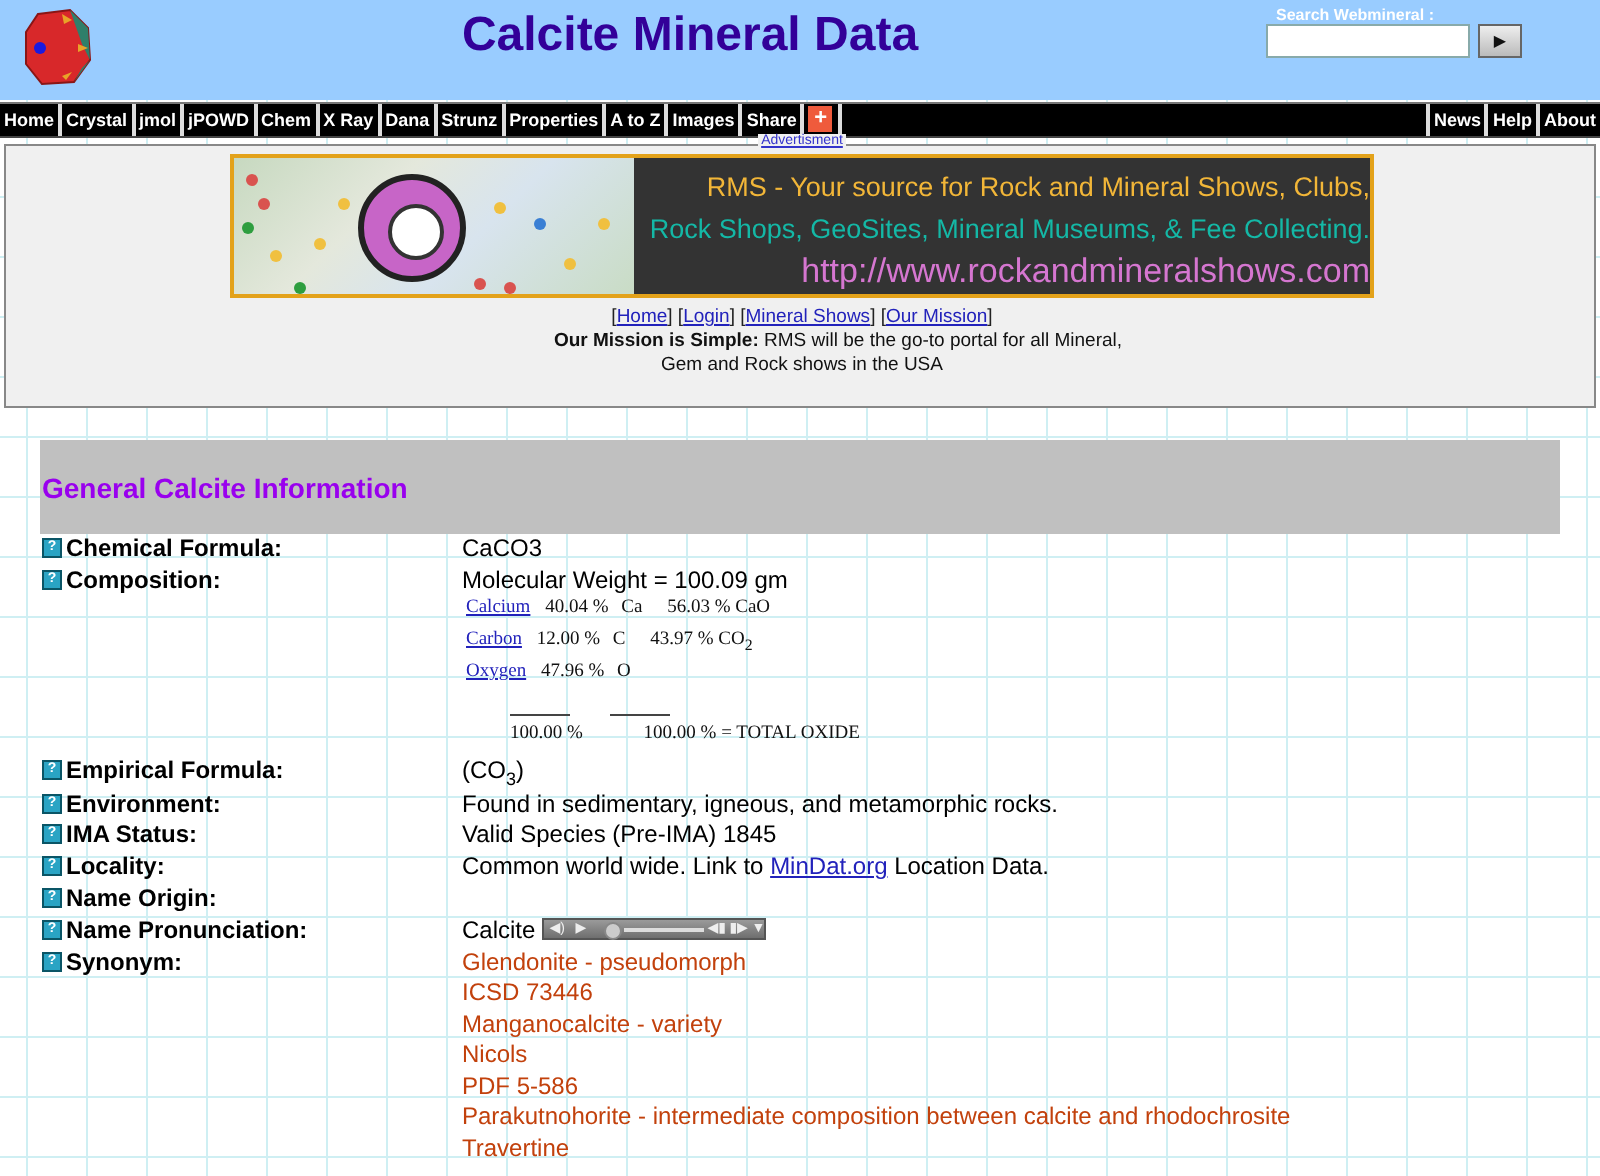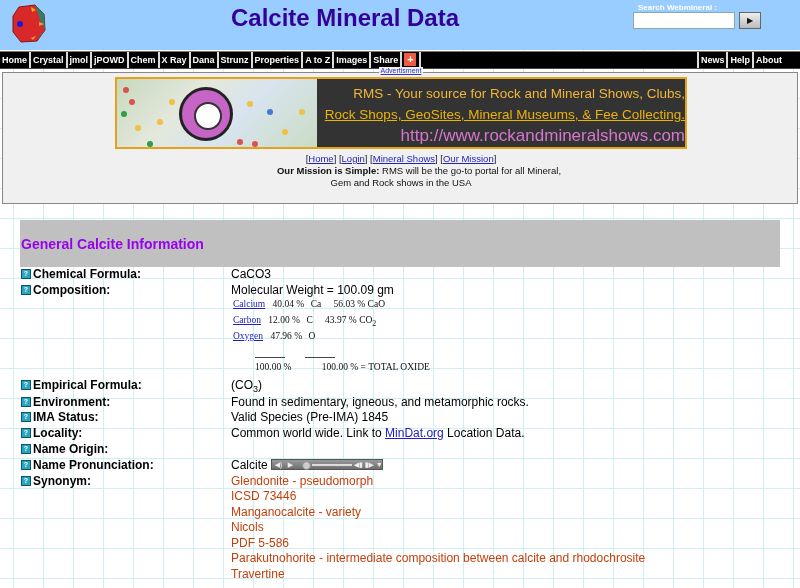--- a/index.html
+++ b/index.html
@@ -33,21 +33,21 @@
   #search-button {
     position: absolute; left: 739px; top: 12px; width: 22px; height: 17px;
     background: linear-gradient(#eee, #bbb); border: 1px solid #666;
     font-size: 8px; line-height: 15px; text-align: center; color: #111; cursor: pointer;
   }
   #navbar {
     position: absolute; left: 0; top: 51px; width: 800px; height: 18px;
     background: #000000; border-top: 1px solid #777; border-bottom: 1px solid #444;
   }
   .nav-left { position: absolute; left: 0; top: 0; display: flex; height: 16px; }
-  .nav-right { position: absolute; right: 16px; top: 0; display: flex; height: 16px; text-align: center; }
+  .nav-right { position: absolute; right: 0; top: 0; display: flex; height: 16px; text-align: center; }
   .nav-item {
     color: #fff; font-size: 9px; font-weight: bold; padding: 0 2px;
     height: 16px; line-height: 16px; border-right: 2px solid #ddd; cursor: pointer;
     white-space: nowrap;
   }
   .nav-right .nav-item { border-right: none; border-left: 2px solid #ddd; }
   .nav-plus {
     background: #ef5b3c; color: #fff; font-weight: bold; font-size: 11px;
     width: 12px; height: 13px; line-height: 13px; text-align: center; margin: 1px 3px 0 2px;
     border-right: none;
@@ -198,21 +198,21 @@
       <div class="pin" style="left:165px;top:50px;background:#f0c040;"></div>
       <div class="pin" style="left:182px;top:30px;background:#f0c040;"></div>
       <div class="pin" style="left:120px;top:60px;background:#d9534f;"></div>
       <div class="pin" style="left:135px;top:62px;background:#d9534f;"></div>
       <div class="pick" style="left:80px;top:6px;transform:rotate(45deg);"></div>
       <div class="pick" style="left:96px;top:6px;transform:rotate(-45deg);"></div>
       <div id="ad-badge"></div>
     </div>
     <div id="ad-text">
       <div class="ad-line"><span class="hl">RMS - Your source for </span><span class="hl2">Rock and Mineral Shows, Clubs,</span></div>
-      <div class="ad-line hl" style="color:#eab308;text-decoration:underline;">Rock Shops, GeoSites, Mineral Museums, &amp; Fee Collecting.</div>
+      <div class="ad-line hl" style="color:#14b8a6;">Rock Shops, GeoSites, Mineral Museums, &amp; Fee Collecting.</div>
       <div class="ad-url">http://www.rockandmineralshows.com</div>
     </div>
   </div>
   <div id="rms-links">[<a>Home</a>] [<a>Login</a>] [<a>Mineral Shows</a>] [<a>Our Mission</a>]</div>
   <div id="rms-mission">
     <b>Our Mission is Simple:</b><span> RMS will be the go-to portal for all Mineral,</span><br>
     <span>Gem and Rock shows in the USA</span>
   </div>
 </div>
 

